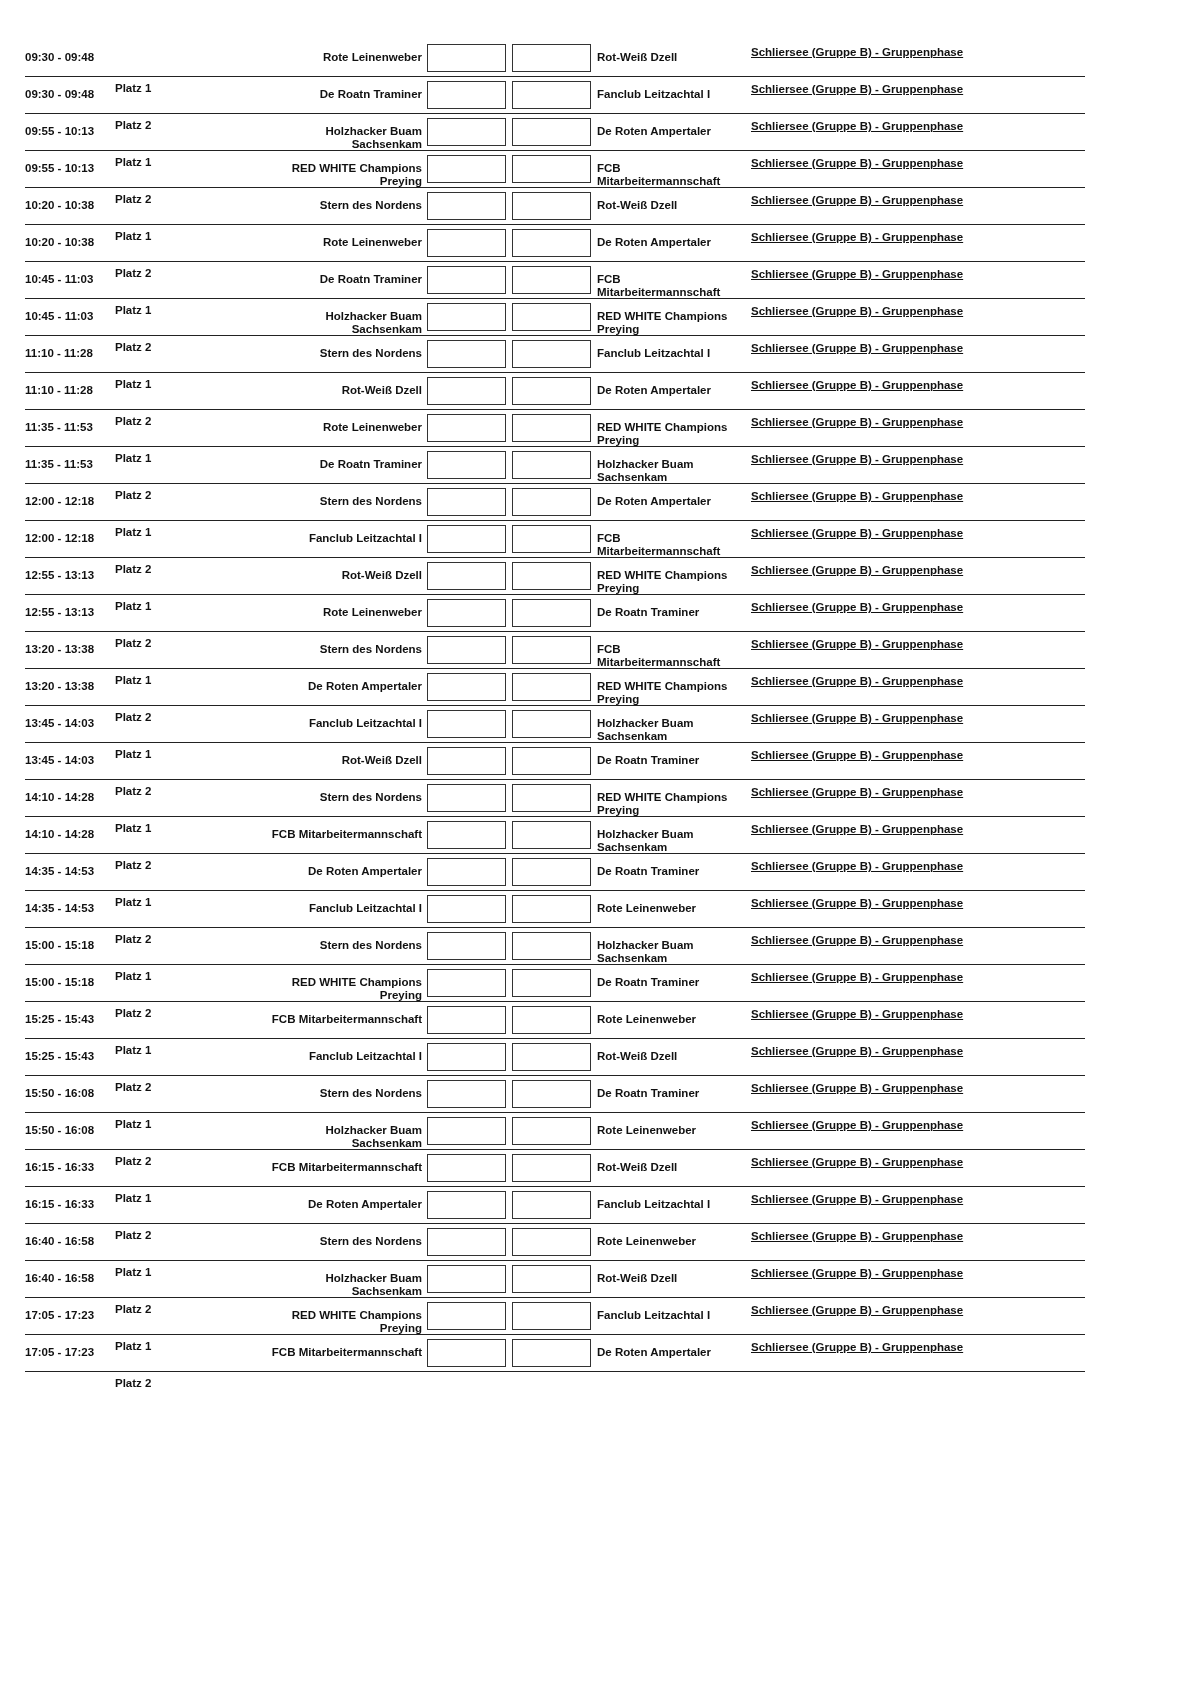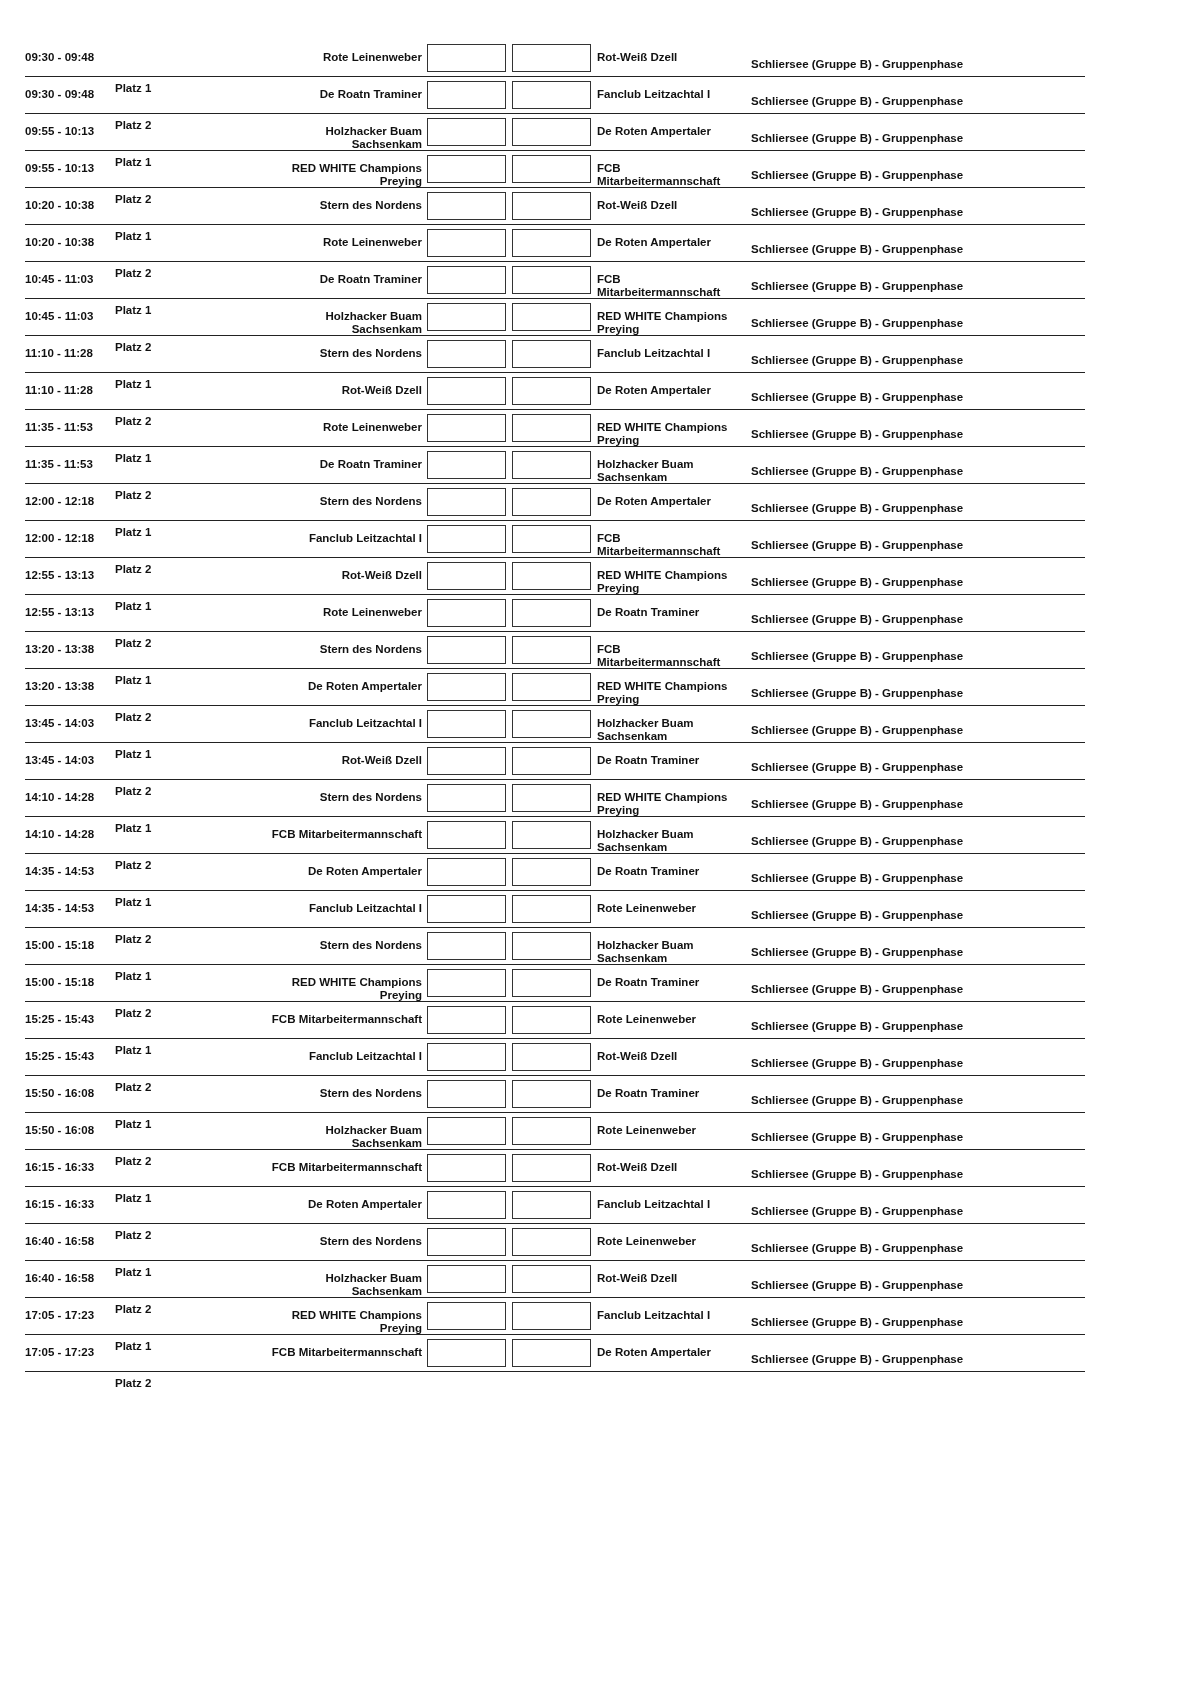--- a/index.html
+++ b/index.html
@@ -7,21 +7,21 @@
   #schedule { position: absolute; left: 25px; top: 40px; width: 1060px; }
   .row { position: relative; height: 36px; border-bottom: 1.5px solid #222; }
   .cell { position: absolute; font-size: 11.5px; font-weight: bold; line-height: 13px; }
   .time { left: 0; top: 11px; width: 106px; }
   .field { left: 90px; top: 11px; width: 80px; margin-top: 31px; }
   .home { right: 663px; top: 11px; width: 200px; text-align: right; }
   .box { position: absolute; top: 4px; width: 77px; height: 26px; border: 1.5px solid #333; background: #fff; }
   .box1 { left: 402px; }
   .box2 { left: 487px; }
   .away { left: 572px; top: 11px; width: 150px; }
-  .stage { left: 726px; top: 18px; width: 330px; }
+  .stage { left: 726px; top: 6px; width: 330px; text-decoration: underline; }
 </style>
 </head>
 <body>
 
 <div id="schedule">
     <div class="row">
     <div class="cell time">09:30 - 09:48</div>
     <div class="cell field">Platz 1</div>
     <div class="cell home">
         <div>Rote Leinenweber</div>

